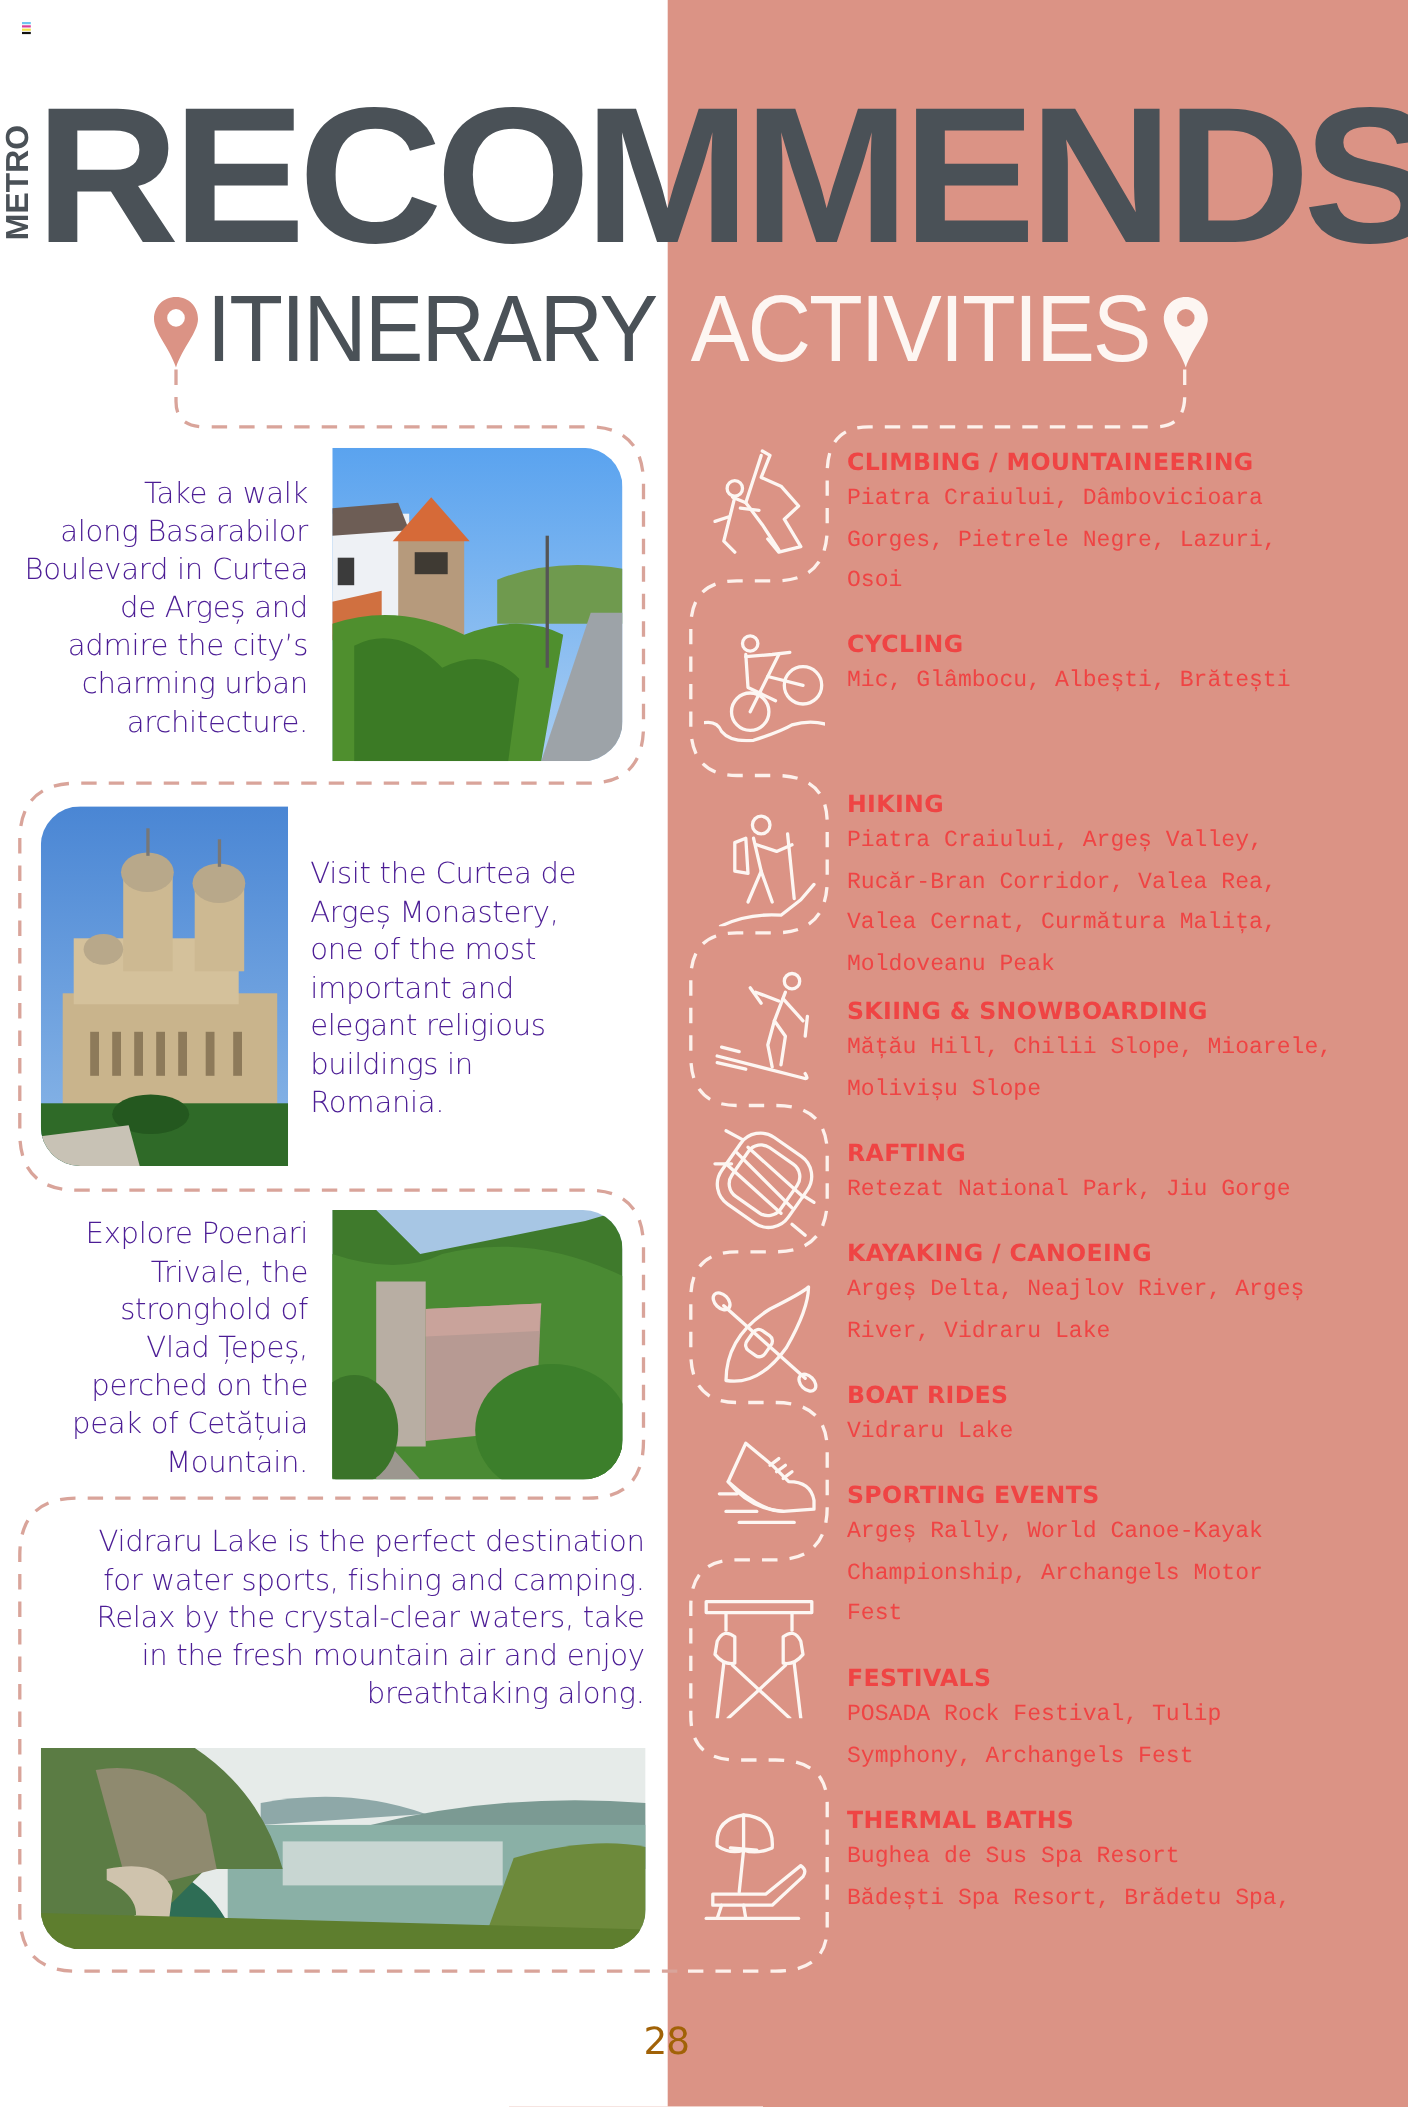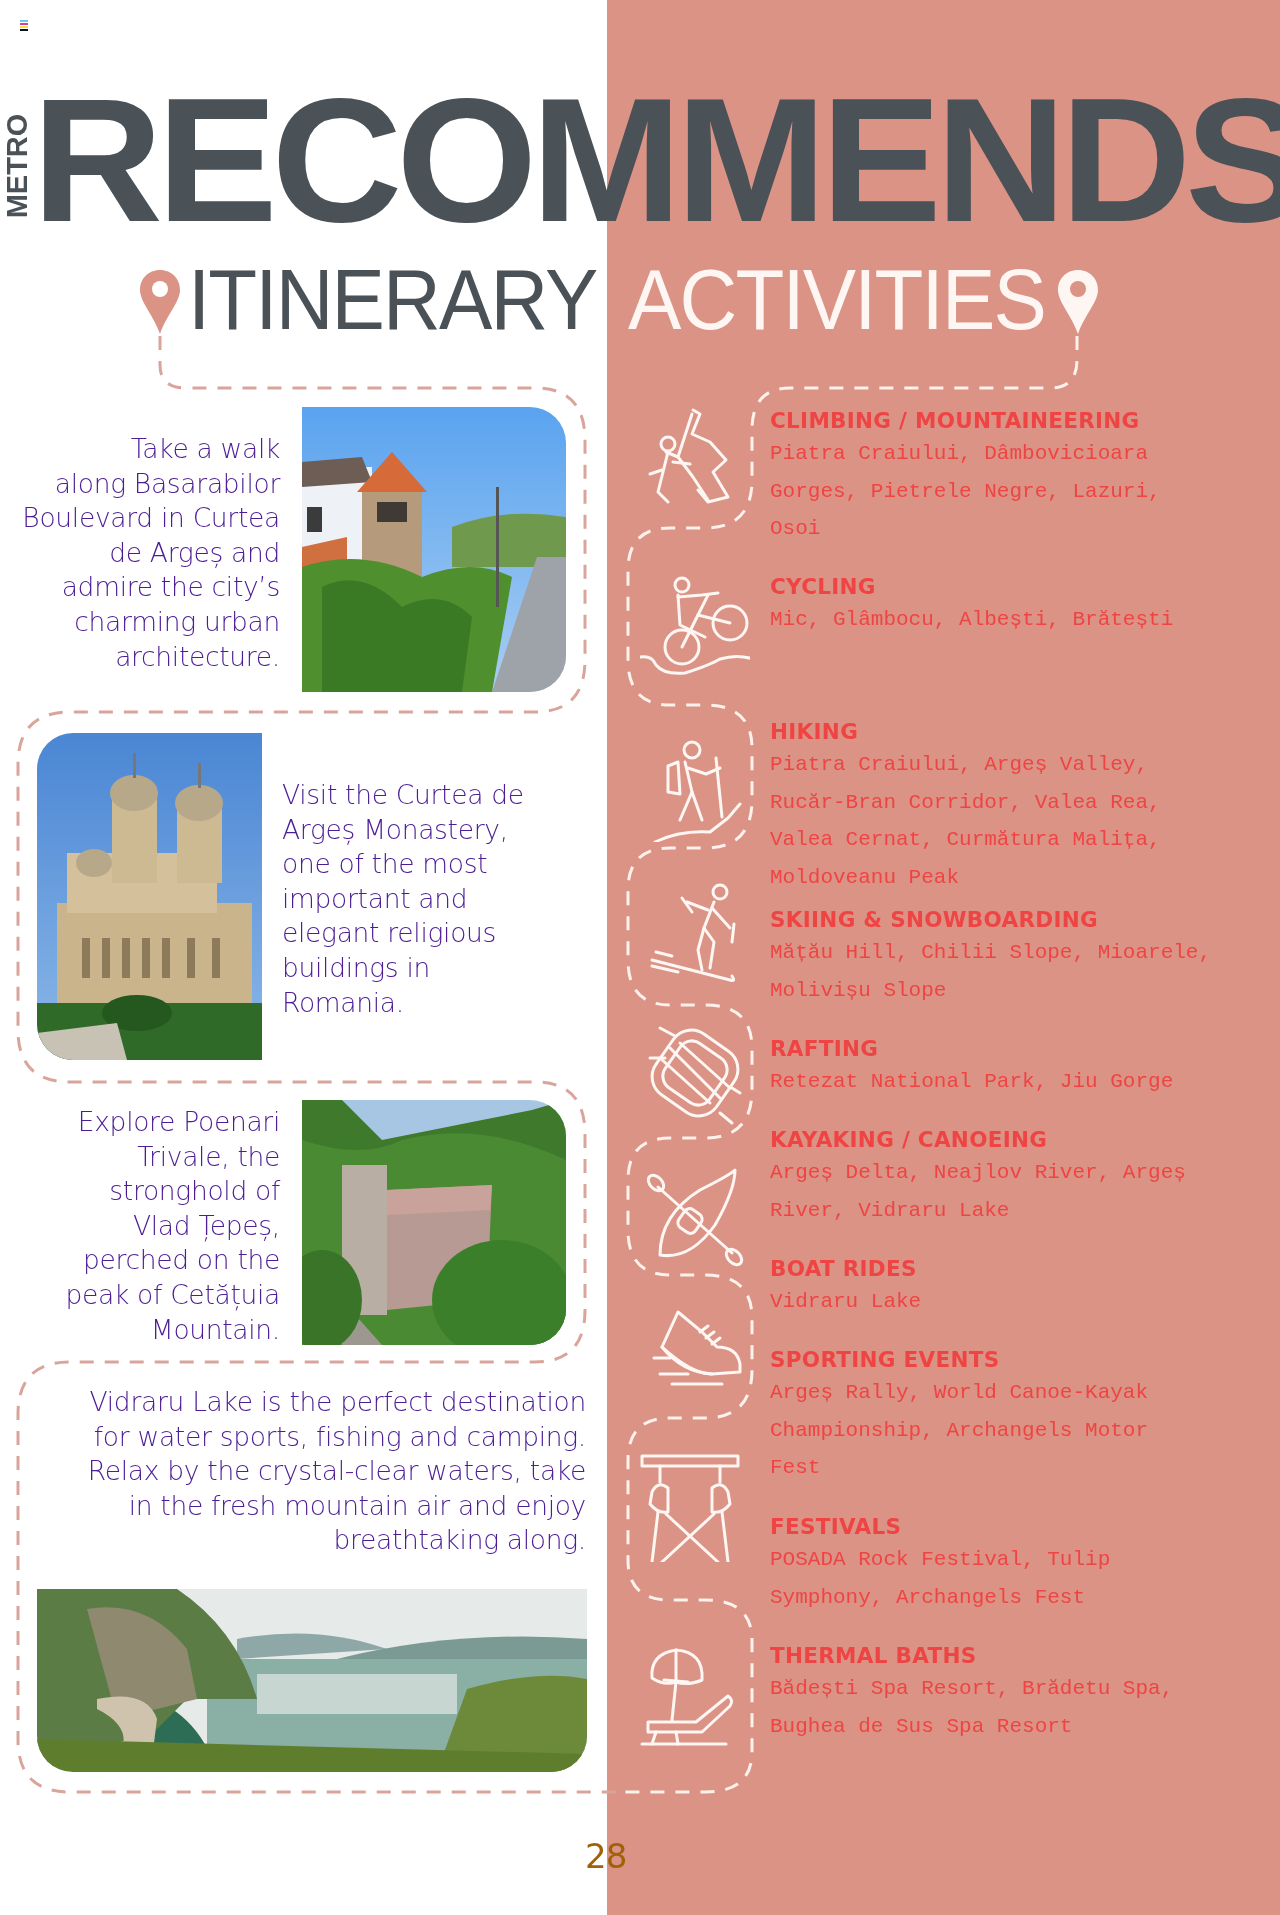--- a/index.html
+++ b/index.html
@@ -361,18 +361,18 @@
 <div class="act" style="top:1513px;">
   <div class="act-title">FESTIVALS</div>
   <div class="act-places">
     <span>POSADA Rock Festival, Tulip</span>
     <span>Symphony, Archangels Fest</span>
   </div>
 </div>
 <div class="act" style="top:1642px;">
   <div class="act-title">THERMAL BATHS</div>
   <div class="act-places">
+    <span>Bughea de Sus Spa Resort</span>
     <span>Bădești Spa Resort, Brădetu Spa,</span>
-    <span>Bughea de Sus Spa Resort</span>
   </div>
 </div>
 
 <div class="page-number">28</div>
 
 </body></html>

